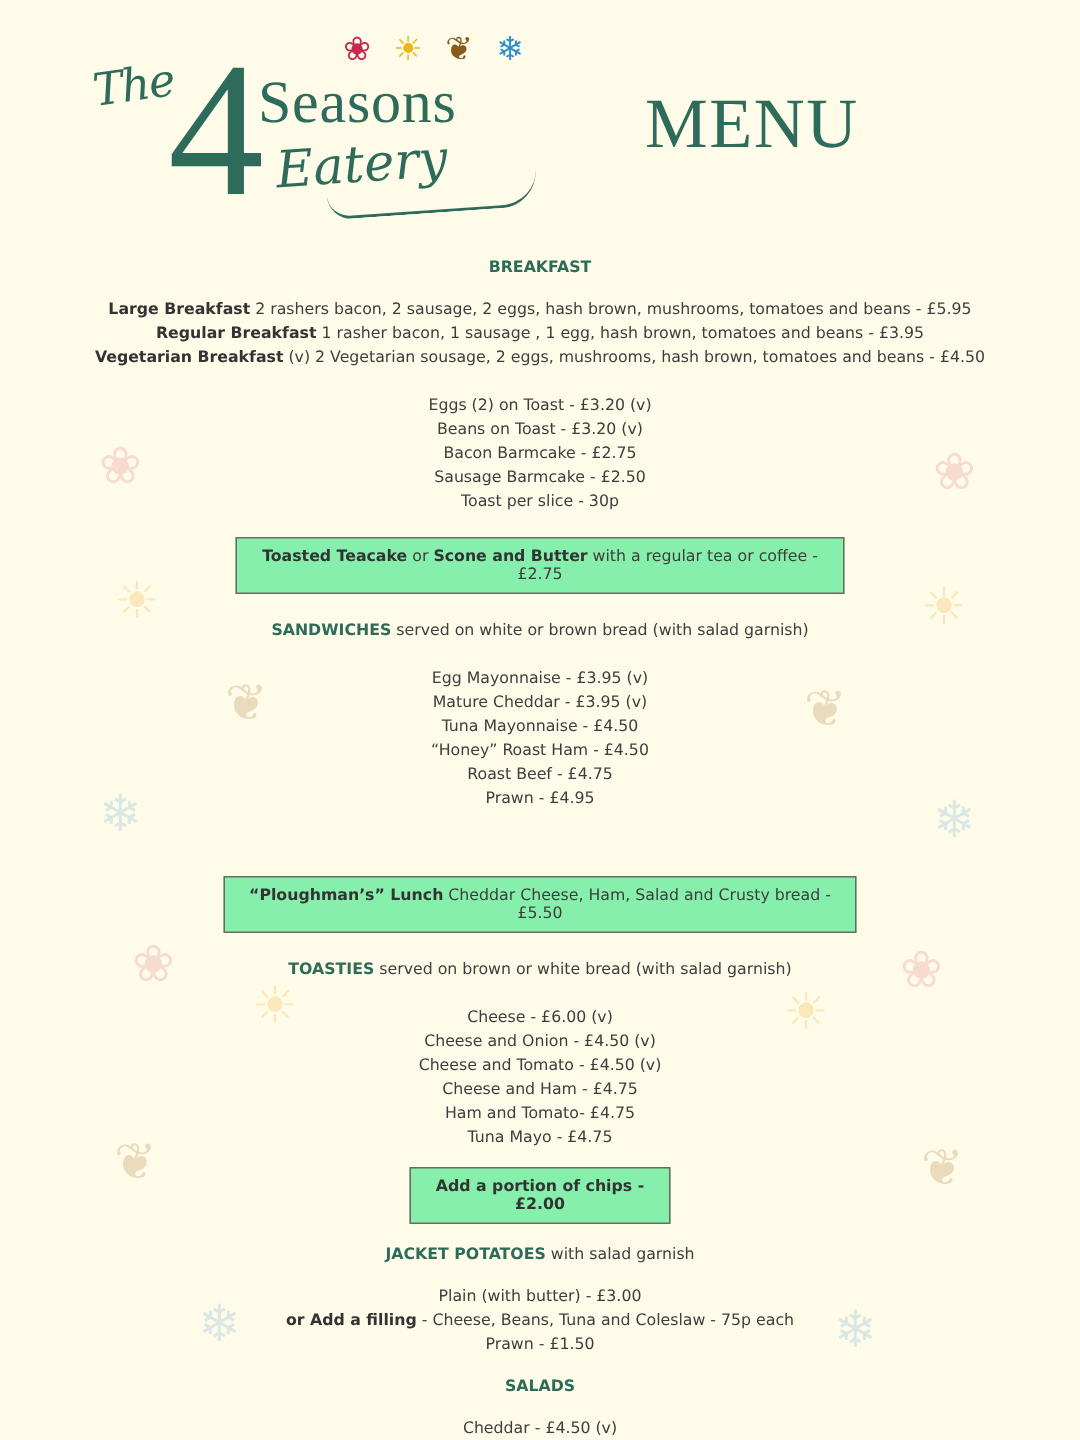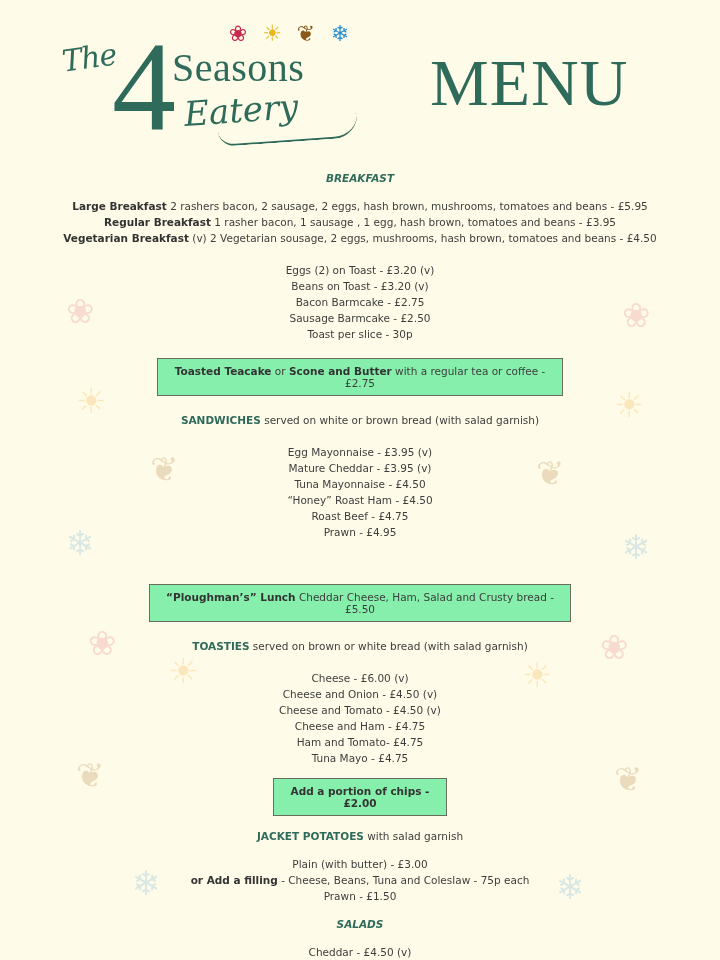--- a/index.html
+++ b/index.html
@@ -15,28 +15,28 @@
     
     .logo { position: absolute; left: 58px; top: 18px; width: 320px; height: 135px; }
     .logo .the { position: absolute; left: 4px; top: 22px; font-family: "DejaVu Serif", serif; font-style: italic; font-size: 30px; color: #2f6b5a; transform: rotate(-8deg); letter-spacing: -1px; }
     .logo .four { position: absolute; left: 54px; top: 4px; font-family: "Liberation Serif", serif; font-size: 128px; line-height: 128px; color: #2f6b5a; font-weight: normal; }
     .logo .seasons { position: absolute; left: 114px; top: 22px; font-family: "Liberation Serif", serif; font-size: 40px; line-height: 56px; color: #2f6b5a; letter-spacing: 0.5px; }
     .logo .eatery { position: absolute; left: 126px; top: 72px; font-family: "DejaVu Serif", serif; font-style: italic; font-size: 34px; color: #2f6b5a; transform: rotate(-4deg); }
     .logo .swash { position: absolute; left: 160px; top: 100px; width: 140px; height: 22px; border-bottom: 2px solid #2f6b5a; border-radius: 0 0 60px 40px; transform: rotate(-4deg); }
     .season-icons { position: absolute; left: 168px; top: 4px; display: flex; gap: 10px; }
     .season-icons span { display: inline-block; width: 24px; height: 24px; font-size: 22px; line-height: 24px; text-align: center; }
 
-    .menu-title { position: absolute; left: 430px; top: 48px; font-family: "Liberation Serif", serif; font-size: 66px; line-height: 70px; color: #2f6b5a; letter-spacing: 1px; }
+    .menu-title { position: absolute; left: 430px; top: 48px; font-family: "Liberation Serif", serif; font-size: 47px; line-height: 70px; color: #2f6b5a; letter-spacing: 1px; }
 
     
     .deco { position: absolute; font-size: 34px; line-height: 34px; opacity: 0.28; }
 
     
     .content { position: absolute; left: 0; top: 170px; width: 720px; text-align: center; font-size: 10.5px; }
-    .section-title { color: #2f6b5a; font-weight: bold; font-size: 10.5px; font-style: italic; }
+    .section-title { color: #2f6b5a; font-weight: bold; font-size: 10.5px; }
     .line { margin: 0; line-height: 16px; }
     .bold { font-weight: bold; color: #333; }
     .green { color: #2f6b5a; font-weight: bold; }
     .boxed {
       display: inline-block; border: 1.5px solid #6b6b5e; padding: 6px 16px;
       font-size: 10.5px; background: #86efac;
     }
     .gap-s { height: 12px; }
     .gap-m { height: 16px; }
   </style>

